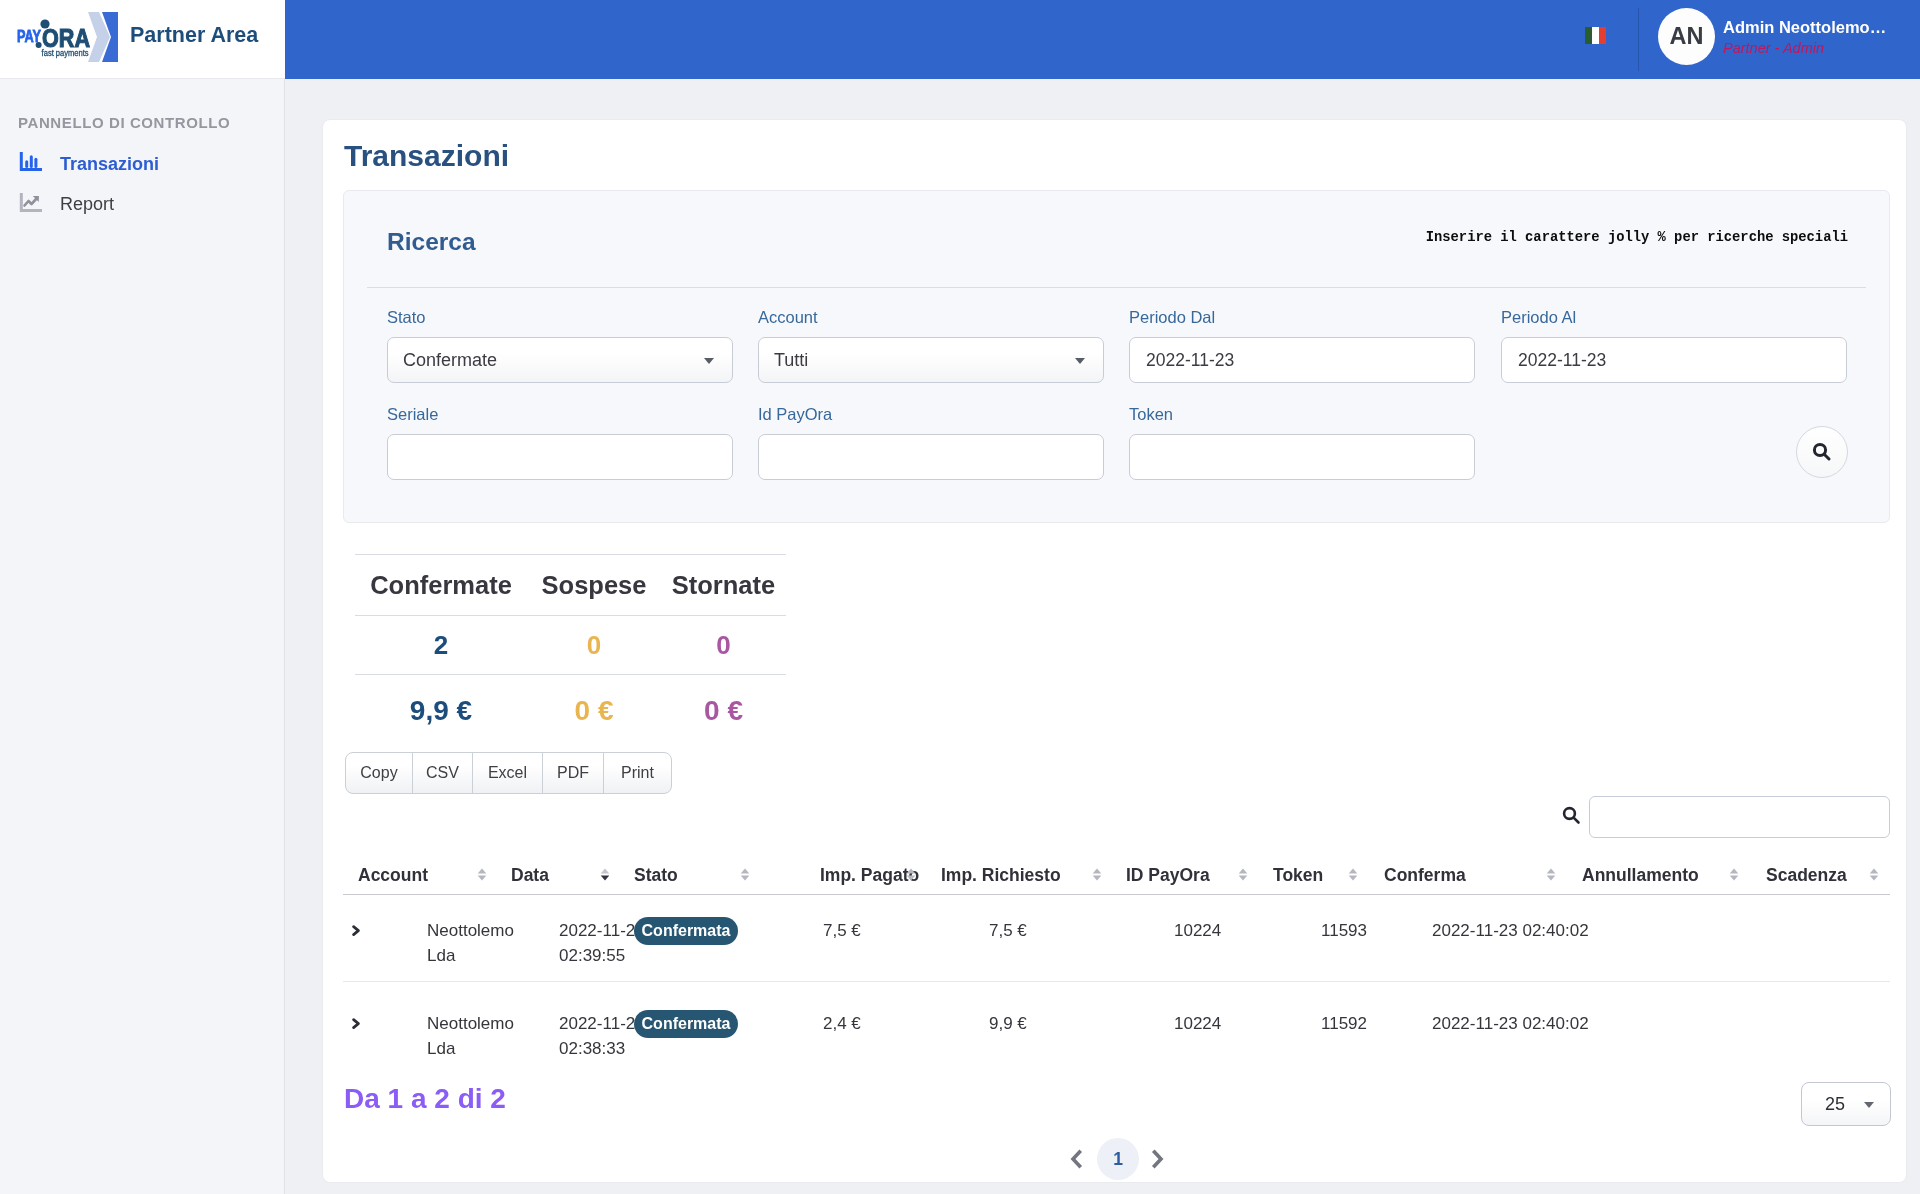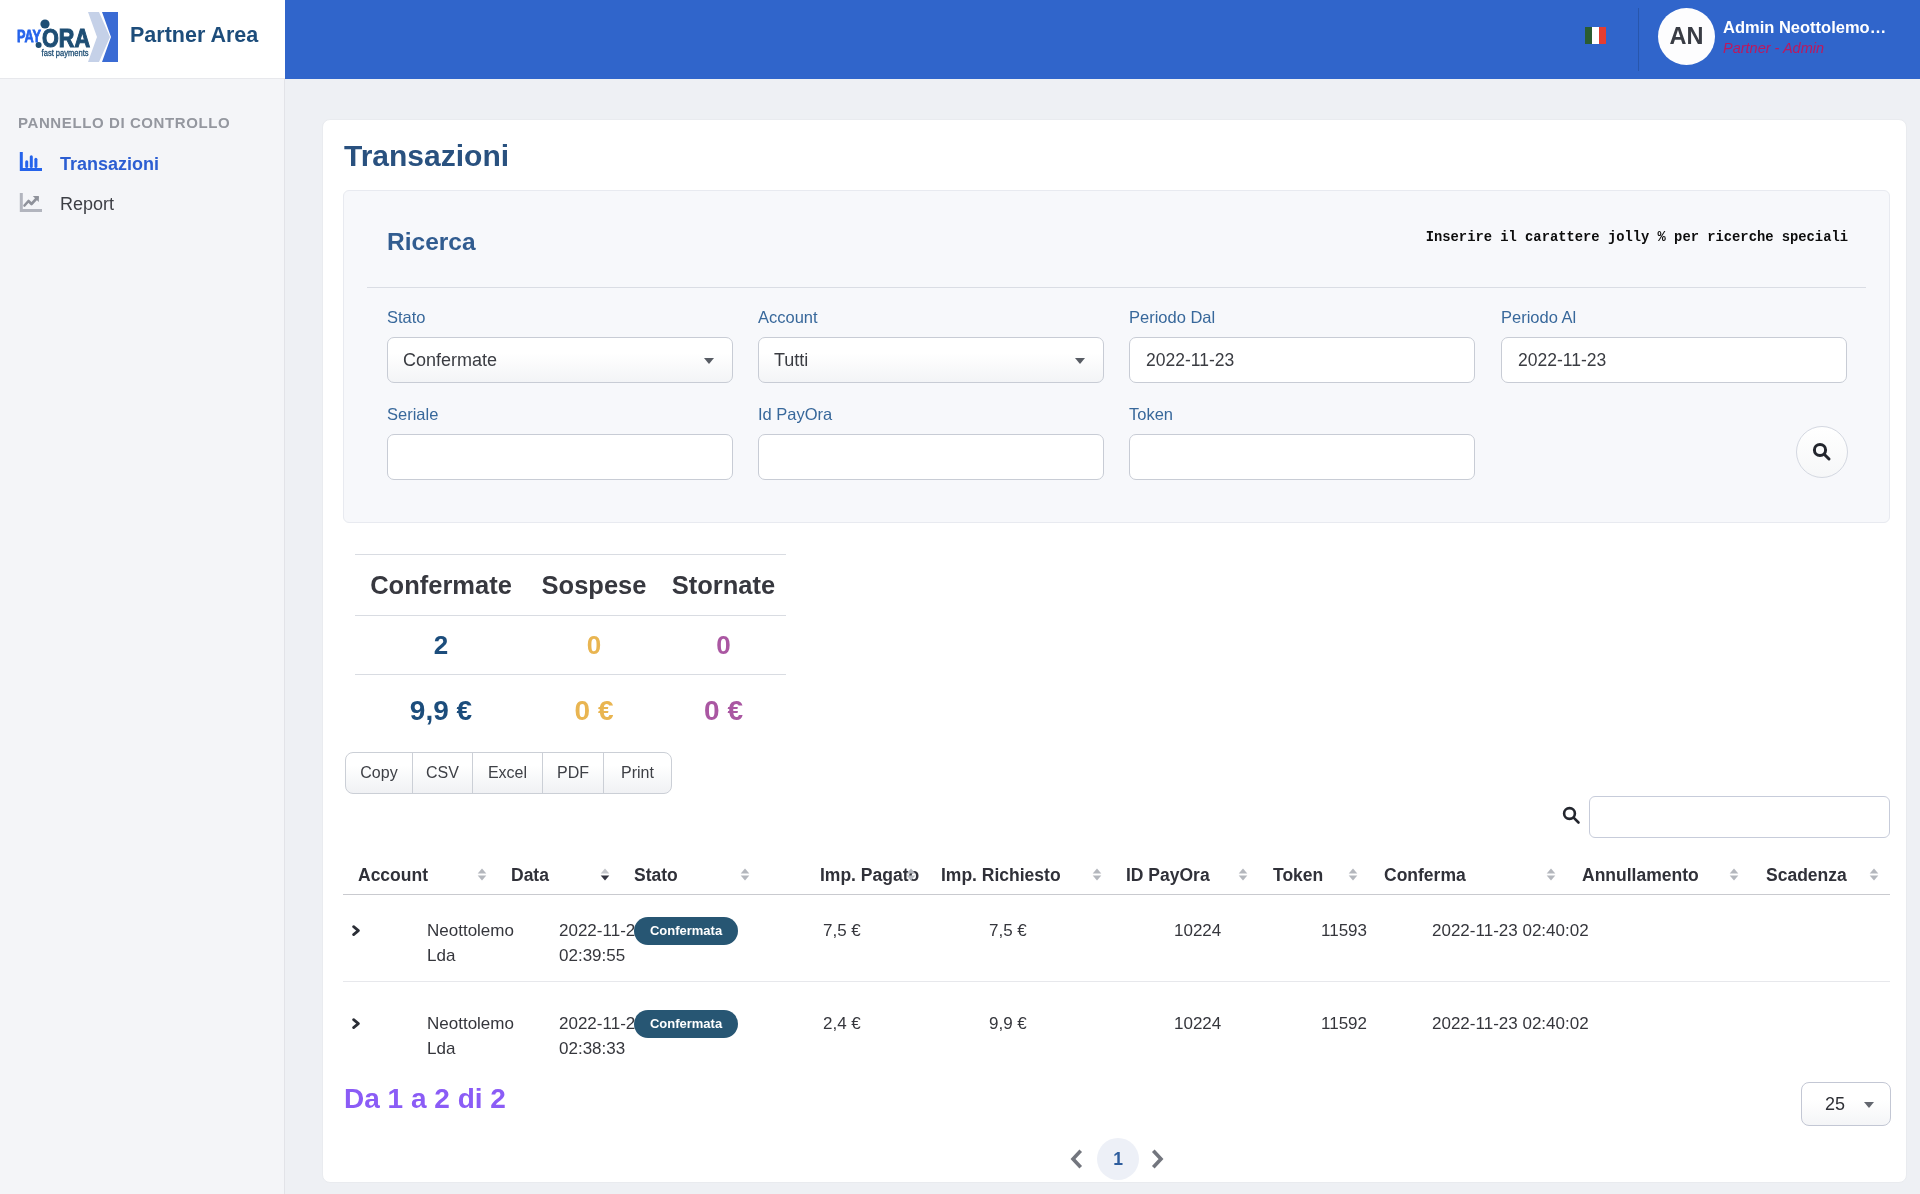--- a/index.html
+++ b/index.html
@@ -59,21 +59,21 @@
 #btns .b:last-child { border-radius:0 8px 8px 0; }
 
 
 #mini-search { left:1589px; top:796px; width:301px; height:42px; border:1px solid #c7ccda; border-radius:6px; background:#fff; z-index:6; }
 
 
 .th { font-size:17.5px; font-weight:bold; color:#303139; z-index:6; height:20px; line-height:20px; }
 .td { font-size:17px; color:#35363c; z-index:6; height:25px; line-height:25px;margin-left:48px; }
 .tline { height:1px; background:#e7e8ec; z-index:6; }
 #hline { left:343px; top:894px; width:1547px; height:1px; background:#c9cacf; z-index:6; }
-.badge { width:104px; height:28px; border-radius:14px; background:#275673; color:#fff; font-size:13px; font-weight:bold; text-align:center; line-height:28px; z-index:6; }
+.badge { width:104px; height:28px; border-radius:14px; background:#275673; color:#fff; font-size:16px; font-weight:bold; text-align:center; line-height:28px; z-index:6; }
 #info { left:344px; top:1083px; font-size:28px; font-weight:bold; color:#8b5cf6; z-index:6; }
 #len-sel { left:1801px; top:1082px; width:90px; height:44px; border:1px solid #c3c7d4; border-radius:8px; background:linear-gradient(#ffffff 40%,#f4f5f7); font-size:18px; color:#2f3036; line-height:42px; padding-left:23px; z-index:6; }
 #len-sel .caret { position:absolute; right:16px; top:19px; width:0; height:0; border-left:5.5px solid transparent; border-right:5.5px solid transparent; border-top:6.5px solid #63676f; }
 #page1 { left:1097px; top:1138px; width:42px; height:42px; border-radius:50%; background:#edf0f7; color:#2e5d9d; font-size:17.5px; font-weight:bold; text-align:center; line-height:42px; z-index:6; }
 .sorticon { z-index:6; }
 </style>
 </head>
 <body>
 
 <div class="abs" id="hdr-right"></div>

